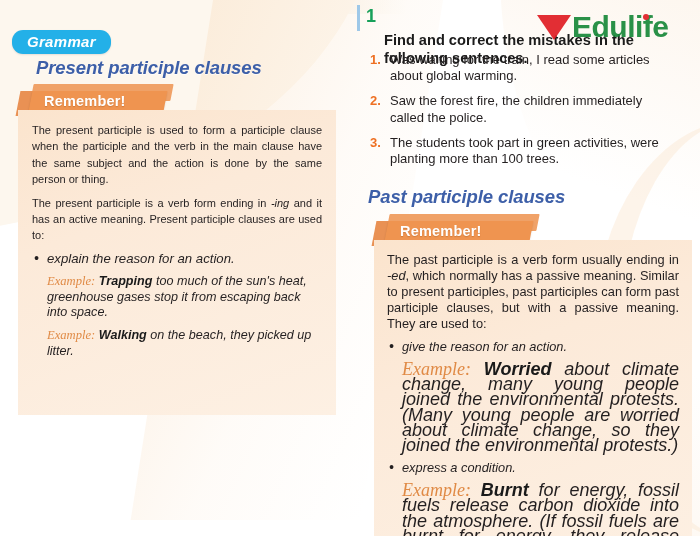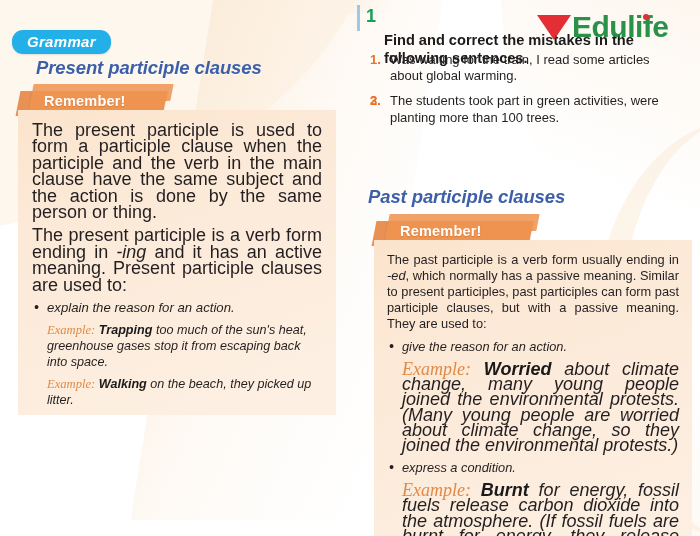--- a/index.html
+++ b/index.html
@@ -114,21 +114,21 @@
     box-sizing:border-box;
   }
   .box.right{
     left:22px;top:240px;width:318px;height:334px;
     padding:12px 13px 10px 13px;
     box-sizing:border-box;
   }
   .box p{margin:0 0 7px 0;}
 
   .body-text{
-    font-size:18px;line-height:16.4px;
+    font-size:11px;line-height:16.4px;
     text-align:justify;
   }
   .body-text.r{font-size:12.8px;line-height:16px;}
 
   .bullet{
     position:relative;padding-left:15px;margin:0 0 4px 0;
     font-size:13.2px;line-height:16.4px;font-style:italic;
   }
   .bullet.r{font-size:12.8px;line-height:16px;}
   .bullet::before{
@@ -259,20 +259,21 @@
     <div class="ex-number">1</div>
     <div class="ex-title">Find and correct the mistakes in the following sentences.</div>
 
     <div class="q-list">
       <div class="q-item">
         <span class="q-num">1.</span>
         <span>Was waiting for the train, I read some articles about global warming.</span>
       </div>
       <div class="q-item">
         <span class="q-num">2.</span>
+        <span>Saw the forest fire, the children immediately called the police.</span>
       </div>
       <div class="q-item">
         <span class="q-num">3.</span>
         <span>The students took part in green activities, were planting more than 100 trees.</span>
       </div>
     </div>
 
     <div class="sec-heading right">Past participle clauses</div>
 
     <div class="remember-wrap right">

